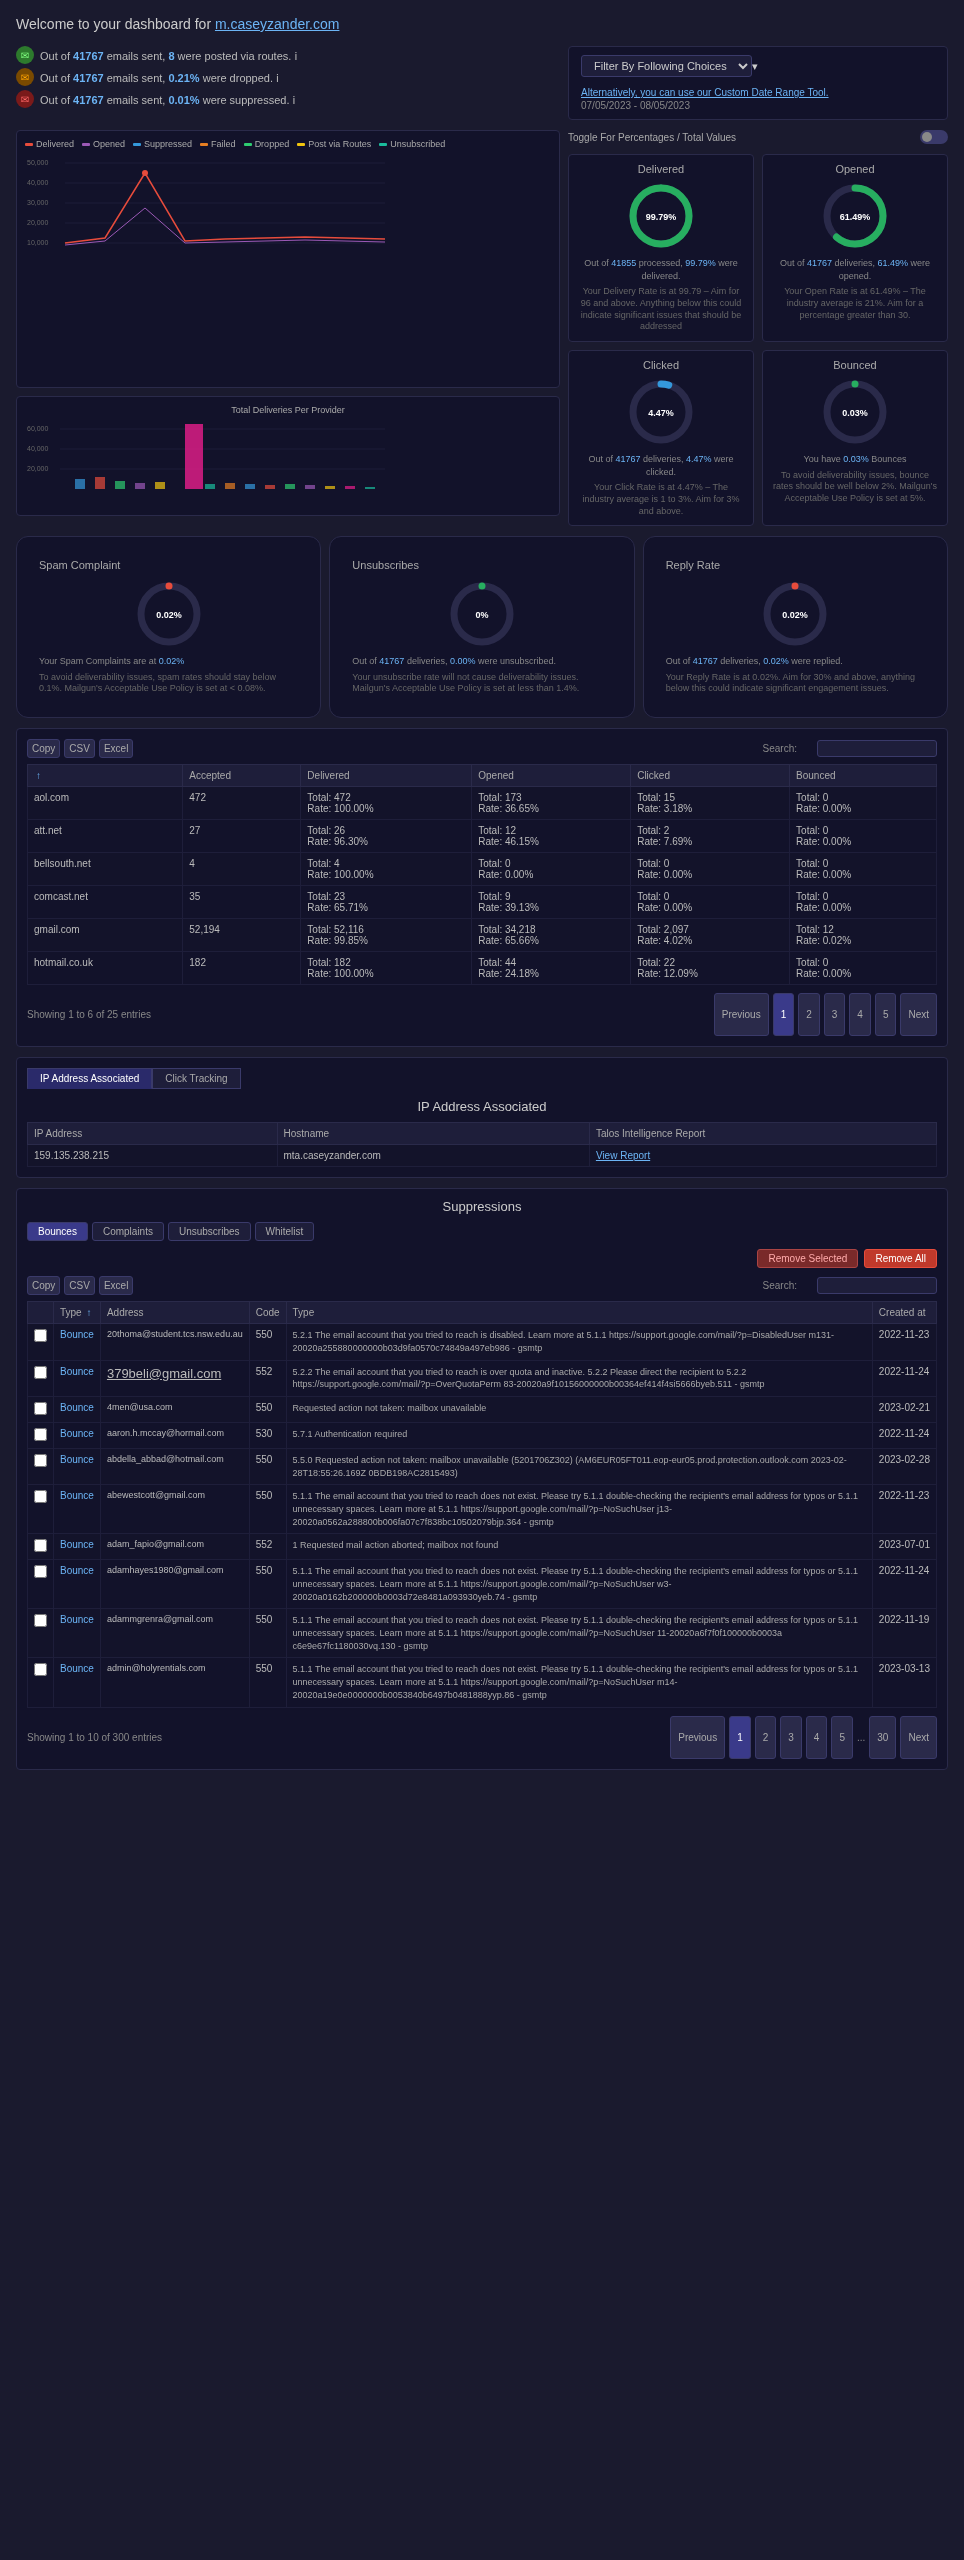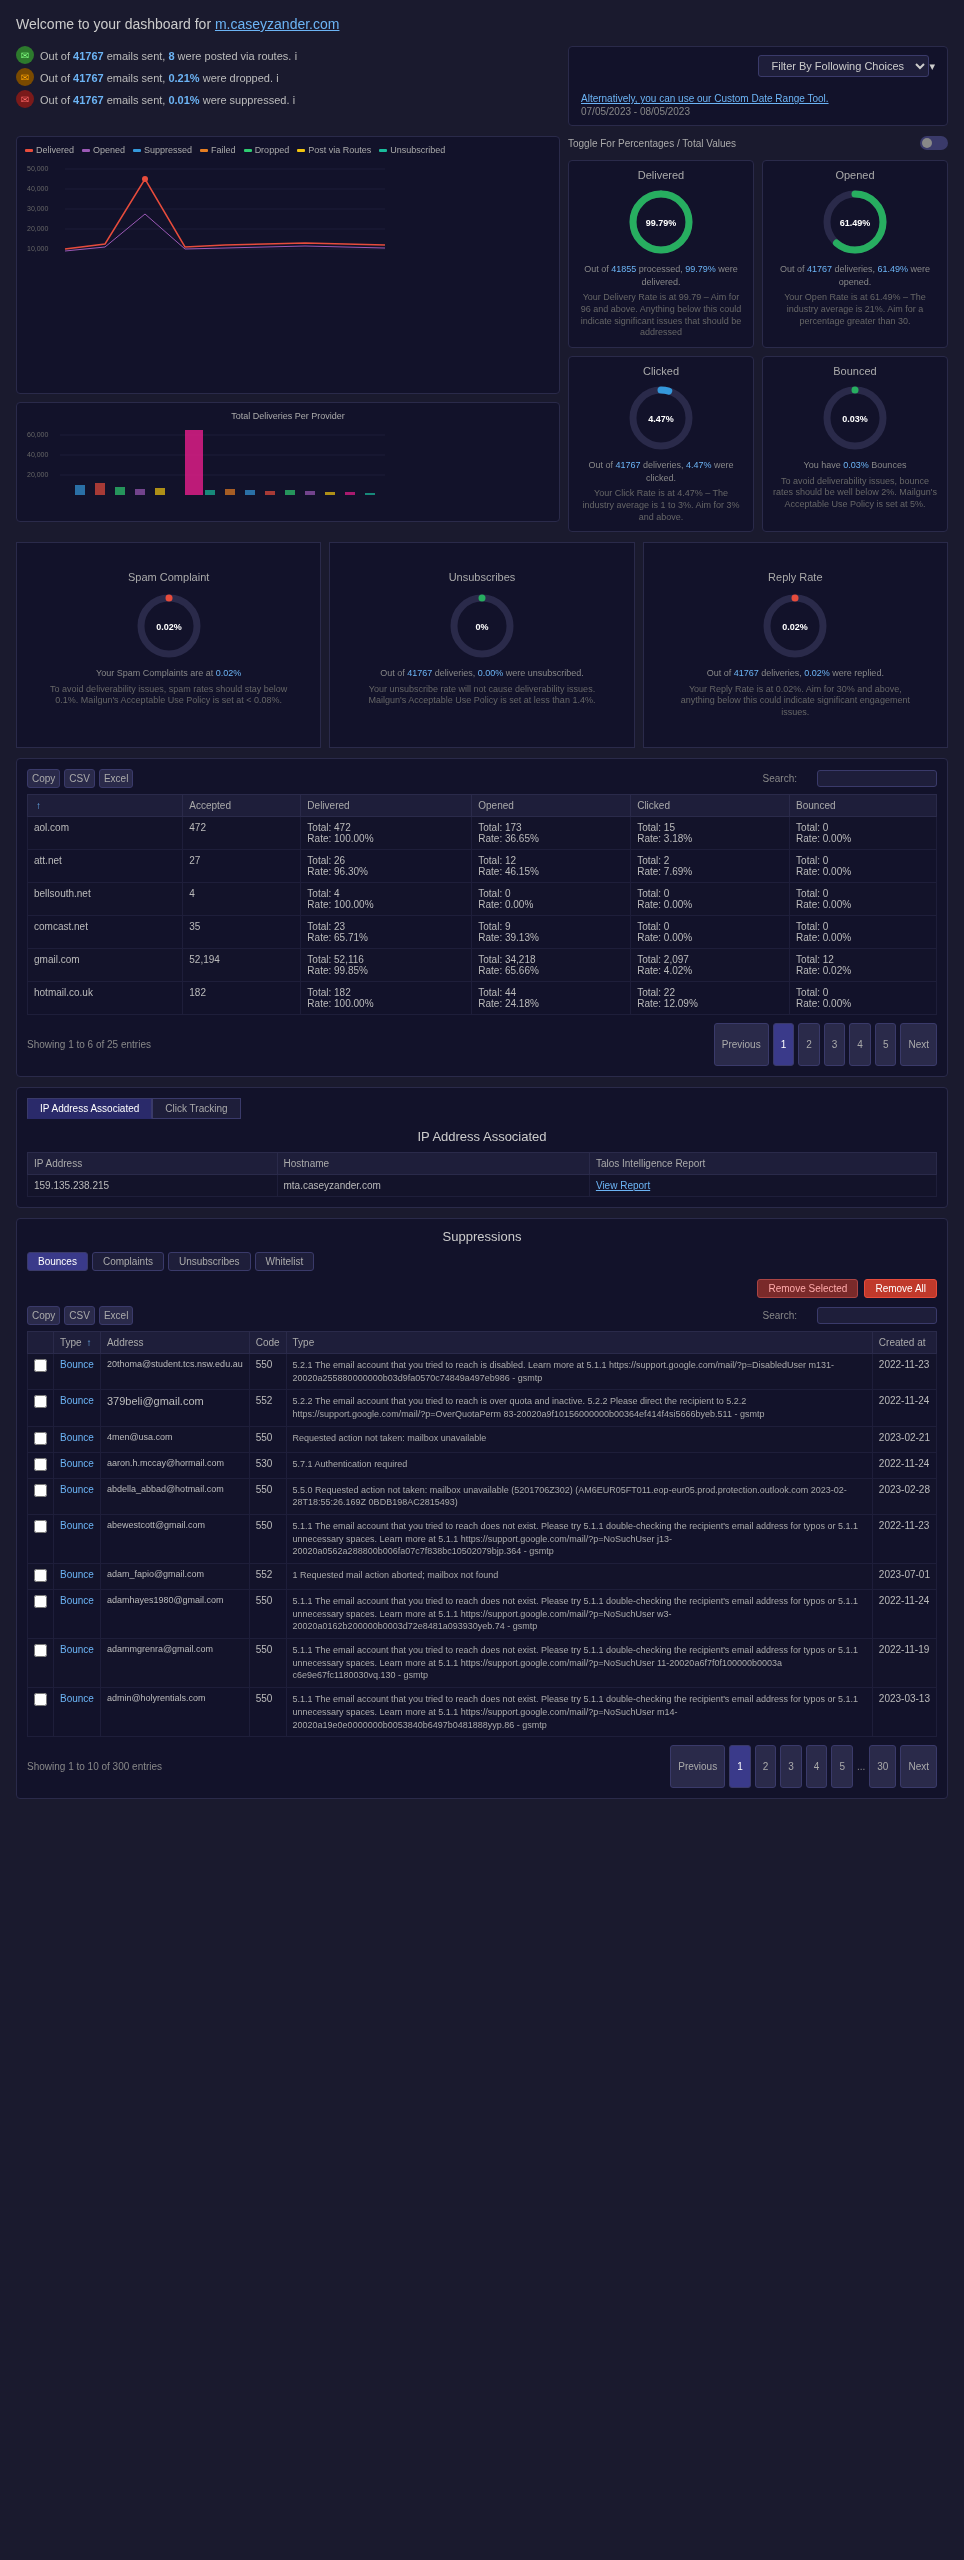--- a/index.html
+++ b/index.html
@@ -62,22 +62,22 @@
     .stats-right {
       width: 380px;
       background: #12122a;
       border: 1px solid #2a2a4a;
       border-radius: 4px;
       padding: 8px 12px;
     }
     .filter-bar {
       display: flex;
       align-items: center;
-      justify-content: flex-end;
-      margin-bottom: 16px;
+      justify-content: flex-start;
+      margin-bottom: 10px;
     }
     .filter-select {
       background: #1e1e3a;
       border: 1px solid #3a3a6a;
       color: #ccc;
       padding: 3px 8px;
       border-radius: 3px;
       font-size: 11px;
       cursor: pointer;
     }
@@ -212,23 +212,22 @@
     
     .spu-row {
       display: grid;
       grid-template-columns: 1fr 1fr 1fr;
       gap: 8px;
       margin-bottom: 10px;
     }
     .spu-card {
       background: #12122a;
       border: 1px solid #2a2a4a;
-      border-radius: 0;
-      padding: 28px;
-      text-align: center;
+      border-radius: 12px;
+      padding: 22px;
     }
     .spu-title {
       font-size: 11px;
       color: #aaa;
       margin-bottom: 8px;
     }
 
     
     .table-section {
       background: #12122a;
@@ -831,21 +830,21 @@
     <td class="checkbox-cell"><input type="checkbox" style=""></td>
     <td class="type-badge">Bounce</td>
     <td style="font-size:9px;">20thoma@student.tcs.nsw.edu.au</td>
     <td>550</td>
     <td><span class="error-text">5.2.1 The email account that you tried to reach is disabled. Learn more at 5.1.1 https://support.google.com/mail/?p=DisabledUser m131-20020a255880000000b03d9fa0570c74849a497eb986 - gsmtp</span></td>
     <td style="white-space:nowrap">2022-11-23</td>
   </tr>
           <tr>
     <td class="checkbox-cell"><input type="checkbox" style=""></td>
     <td class="type-badge">Bounce</td>
-    <td style="font-size:11px;">379beli@gmail.com</td>
+    <td style="font-size:13px;text-decoration:underline;">379beli@gmail.com</td>
     <td>552</td>
     <td><span class="error-text">5.2.2 The email account that you tried to reach is over quota and inactive. 5.2.2 Please direct the recipient to 5.2.2 https://support.google.com/mail/?p=OverQuotaPerm 83-20020a9f10156000000b00364ef414f4si5666byeb.511 - gsmtp</span></td>
     <td style="white-space:nowrap">2022-11-24</td>
   </tr>
           <tr>
     <td class="checkbox-cell"><input type="checkbox" style=""></td>
     <td class="type-badge">Bounce</td>
     <td style="font-size:9px;">4men@usa.com</td>
     <td>550</td>
     <td><span class="error-text">Requested action not taken: mailbox unavailable</span></td>

